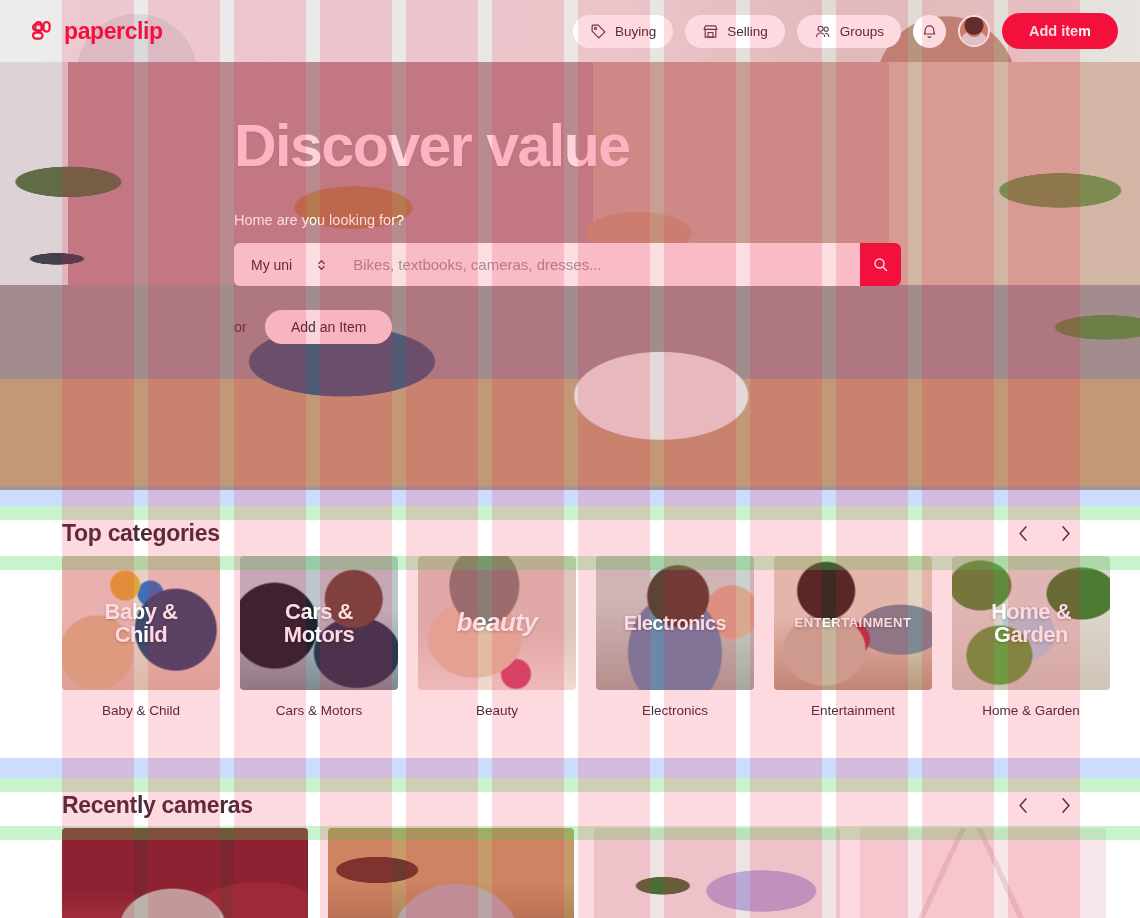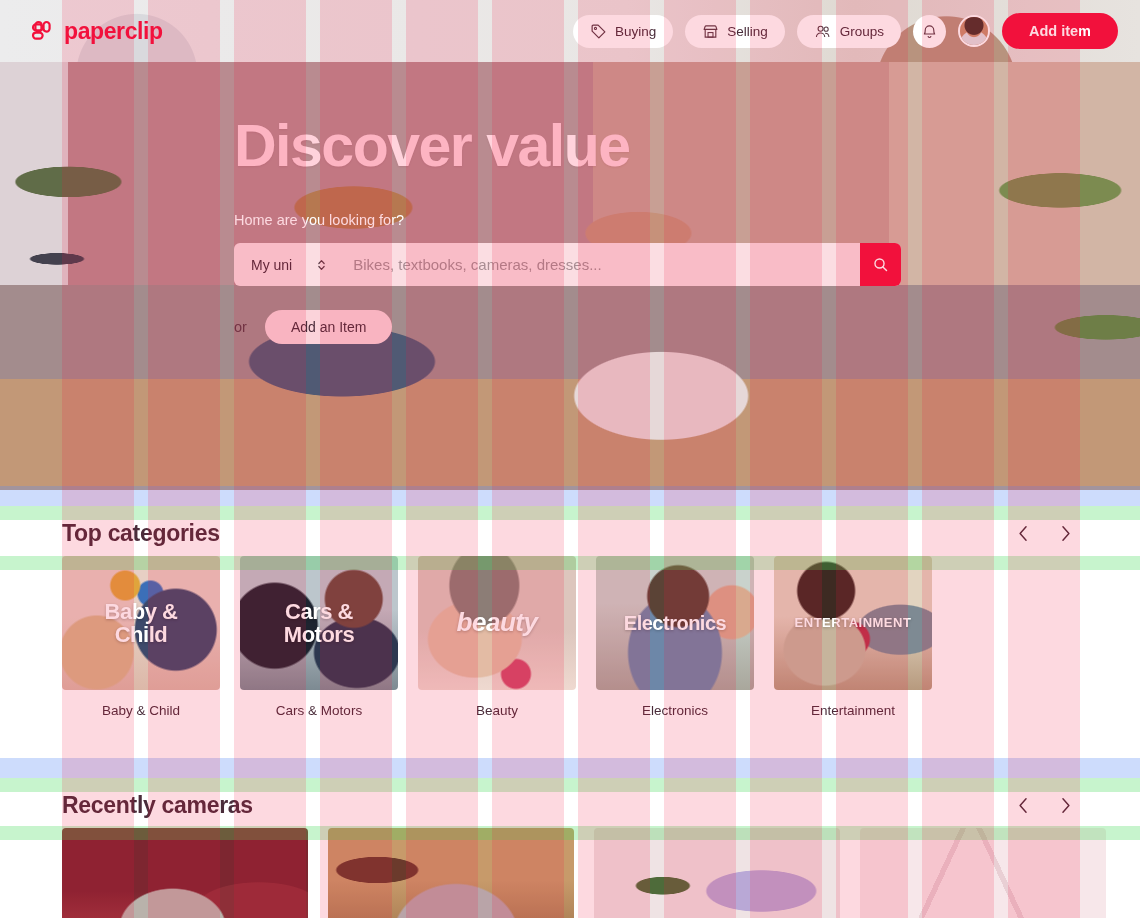--- a/index.html
+++ b/index.html
@@ -320,20 +320,32 @@
                  radial-gradient(circle at 33% 26%, #3d2a22 0 28px, transparent 30px),
                  radial-gradient(ellipse at 32% 70%, #c6b49c 0 40px, transparent 42px),
                  radial-gradient(circle at 50% 62%, #b8344a 0 16px, transparent 18px),
                  radial-gradient(ellipse at 80% 55%, #7e8a93 0 42px, transparent 44px),
                  linear-gradient(180deg,#e2d4c0 0 45%, #b79a7e 100%);"></div>
           <div class="cat-overlay-txt" style="font-size:13px;letter-spacing:0.5px">ENTERTAINMENT</div>
         </div>
         <div class="cat-label">Entertainment</div>
       </div>
 
+      <div class="cat-card">
+        <div class="cat-img">
+          <div class="ph" style="background:
+                 radial-gradient(ellipse at 18% 22%, #5f8a3c 0 30px, transparent 32px),
+                 radial-gradient(ellipse at 82% 28%, #4e7a33 0 34px, transparent 36px),
+                 radial-gradient(ellipse at 30% 74%, #6f9a43 0 32px, transparent 34px),
+                 radial-gradient(circle at 48% 58%, #b5c9d3 0 26px, transparent 28px),
+                 linear-gradient(180deg,#ddd6cc 0 40%, #cfc4b6 100%);"></div>
+          <div class="cat-overlay-txt">Home &amp;<br>Garden</div>
+        </div>
+        <div class="cat-label">Home &amp; Garden</div>
+      </div>
 
     </div>
   </div>
 
   <div class="section" style="top:782px">
     <div class="sec-head">
       <span class="sec-title">Recently cameras</span>
       <div class="arrows">
         <div class="arrow">
           <svg width="13" height="17" viewBox="0 0 14 20">

